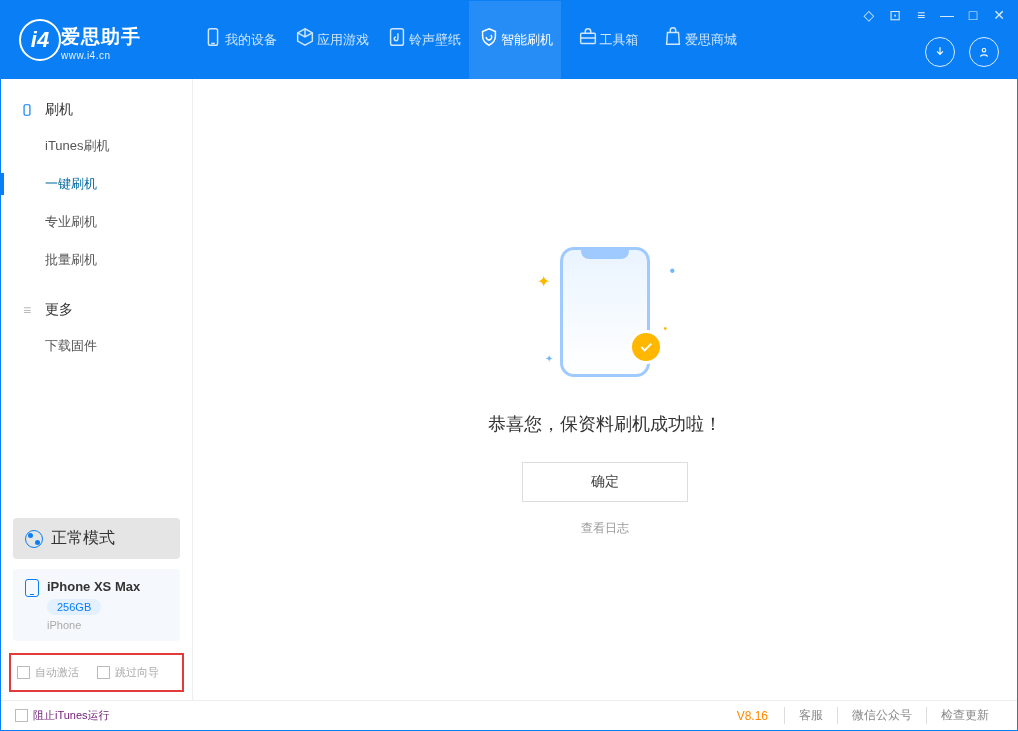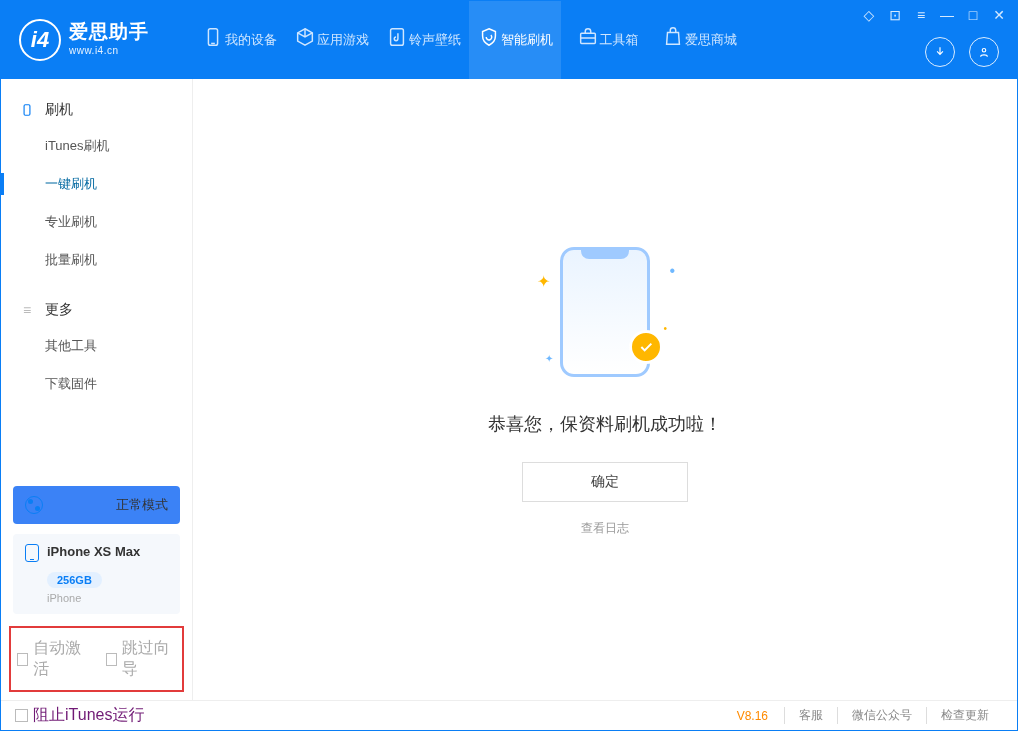--- a/index.html
+++ b/index.html
@@ -1,22 +1,22 @@
 <!DOCTYPE html>
 <html><head>
 <meta charset="utf-8">
 <style>
 * { margin: 0; padding: 0; box-sizing: border-box; font-family: "Microsoft YaHei", "PingFang SC", sans-serif; }
 body { background: #fff; width: 1018px; height: 731px; overflow: hidden; border: 1px solid #0a7ef5; position: relative; }
 
 
 .header { height: 78px; background: linear-gradient(180deg,#0a7ef5 0%,#0a7ef5 100%); display: flex; align-items: center; color: #fff; position: relative; }
-.logo-block { display: flex; align-items: flex-start; padding-left: 18px; width: 192px; }
+.logo-block { display: flex; align-items: flex-end; padding-left: 18px; width: 192px; }
 .logo-circle { width: 42px; height: 42px; border: 2.5px solid #fff; border-radius: 50%; display: flex; align-items: center; justify-content: center; font-weight: bold; font-size: 22px; font-style: italic; }
-.logo-text { margin-left: 8px; }
+.logo-text { }
 .logo-cn { font-size: 19px; font-weight: 600; letter-spacing: 1px; }
 .logo-en { font-size: 10px; opacity: .9; letter-spacing: .5px; }
 
 .tabs { display: flex; height: 100%; }
 .tab { width: 92px; display: flex; flex-direction: row; align-items: center; justify-content: center; cursor: pointer; color: #cfe6ff; font-size: 13px; position: relative; }
 .tab.active { background: rgba(255,255,255,.12); color: #fff; }
 .tab-icon { width: 24px; height: 24px; margin-bottom: 6px; display:flex; align-items:center; justify-content:center; }
 .tab-label { font-size: 13px; }
 
 .win-controls-top { position: absolute; top: 6px; right: 10px; display: flex; gap: 10px; color: #d4e9ff; font-size: 14px; }
@@ -27,34 +27,34 @@
 
 .body { display: flex; height: calc(100% - 78px - 30px); }
 .sidebar { width: 192px; border-right: 1px solid #eee; padding-top: 14px; display:flex; flex-direction:column; }
 .side-section-title { display:flex; align-items:center; padding: 8px 18px; color:#333; font-size:14px; }
 .section-ico { width:16px; height:16px; margin-right:10px; display:flex; align-items:center; justify-content:center; }
 .side-item { padding: 10px 18px 10px 44px; font-size: 13px; color:#555; cursor:pointer; }
 .side-item.active { color:#0369a1; position:relative; }
 .side-item.active::before { content:""; position:absolute; left:0; top:8px; bottom:8px; width:3px; background:#0a7ef5; }
 
 .device-box { margin: auto 12px 12px 12px; }
-.mode-row { background:#3b82f6; border-radius:4px; padding:10px 12px; display:flex; align-items:center; font-size:13px; color:#333; margin-bottom:10px;justify-content:space-between; }
+.mode-row { background:#e5e5e5; border-radius:4px; padding:10px 12px; display:flex; align-items:center; font-size:16px; color:#333; margin-bottom:10px; }
 .mode-ico { width:18px; height:18px; border:1.5px solid #0a7ef5; border-radius:50%; margin-right:8px; position:relative; }
 .mode-ico::before, .mode-ico::after { content:""; position:absolute; width:5px; height:5px; background:#0a7ef5; border-radius:50%; }
 .mode-ico::before { top:2px; left:2px; }
 .mode-ico::after { bottom:2px; right:2px; }
 .device-row { background:#f5f8fc; border-radius:4px; padding:10px 12px; }
 .device-name { display:flex; font-size:13px; font-weight:600; color:#333; }
 .phone-ico { width:14px; height:18px; border:1.5px solid #0a7ef5; border-radius:3px; margin-right:8px; position:relative; display:inline-block; }
 .phone-ico::after { content:""; position:absolute; bottom:1px; left:50%; width:4px; height:1.5px; background:#0a7ef5; transform:translateX(-50%); }
-.storage { display:inline-block; margin-top:10px; margin-left:22px; background:#e3f0ff; color:#0a7ef5; font-size:11px; padding:2px 10px; border-radius:10px;font-weight:bold; }
+.storage { display:inline-block; margin-top:2px; margin-left:22px; background:#e3f0ff; color:#0a7ef5; font-size:11px; padding:2px 10px; border-radius:10px; }
 .dev-type { margin-left:22px; margin-top:4px; font-size:11px; color:#aaa; }
 
 .highlight-box { border:2px solid #e23b3b; margin:0 8px 8px 8px; padding:10px 6px; display:flex; gap:18px; }
-.chk-wrap { display:flex; align-items:center; font-size:16px; color:#aaa; }
+.chk-wrap { display:flex; align-items:center; font-size:11px; color:#aaa; }
 .chk { width:13px; height:13px; border:1px solid #bbb; margin-right:5px; display:inline-block; }
 
 
 .main { flex:1; display:flex; flex-direction:column; align-items:center; justify-content:center; }
 .illus { width:140px; height:140px; position:relative; margin-bottom:30px; }
 .phone-illus { width:90px; height:130px; border:3px solid #9fcaff; border-radius:14px; position:absolute; left:50%; top:5px; transform:translateX(-50%); background:linear-gradient(180deg,#eaf4ff,#fff); }
 .phone-illus::before { content:""; position:absolute; top:-3px; left:18px; right:18px; height:12px; background:#9fcaff; border-radius:0 0 8px 8px; }
 .check-badge { width:34px; height:34px; background:#ffb700; border:3px solid #fff; border-radius:50%; position:absolute; right:12px; bottom:18px; display:flex; align-items:center; justify-content:center; }
 .check-badge svg { width:16px; height:16px; }
 .spark { position:absolute; font-size:16px; color:#ffb700; }
@@ -174,21 +174,20 @@
     </div>
     <div class="side-item">iTunes刷机</div>
     <div class="side-item active">一键刷机</div>
     <div class="side-item">专业刷机</div>
     <div class="side-item">批量刷机</div>
 
     <div class="side-section-title" style="margin-top:14px;">
       <span class="section-ico" style="color:#bbb;">≡</span>
       <span>更多</span>
     </div>
-    <div class="side-item">其他工具</div>
     <div class="side-item">下载固件</div>
 
     <div class="device-box">
       <div class="mode-row">
         <span class="mode-ico"></span>
         <span>正常模式</span>
       </div>
       <div class="device-row">
         <div class="device-name">
           <span class="phone-ico"></span>

